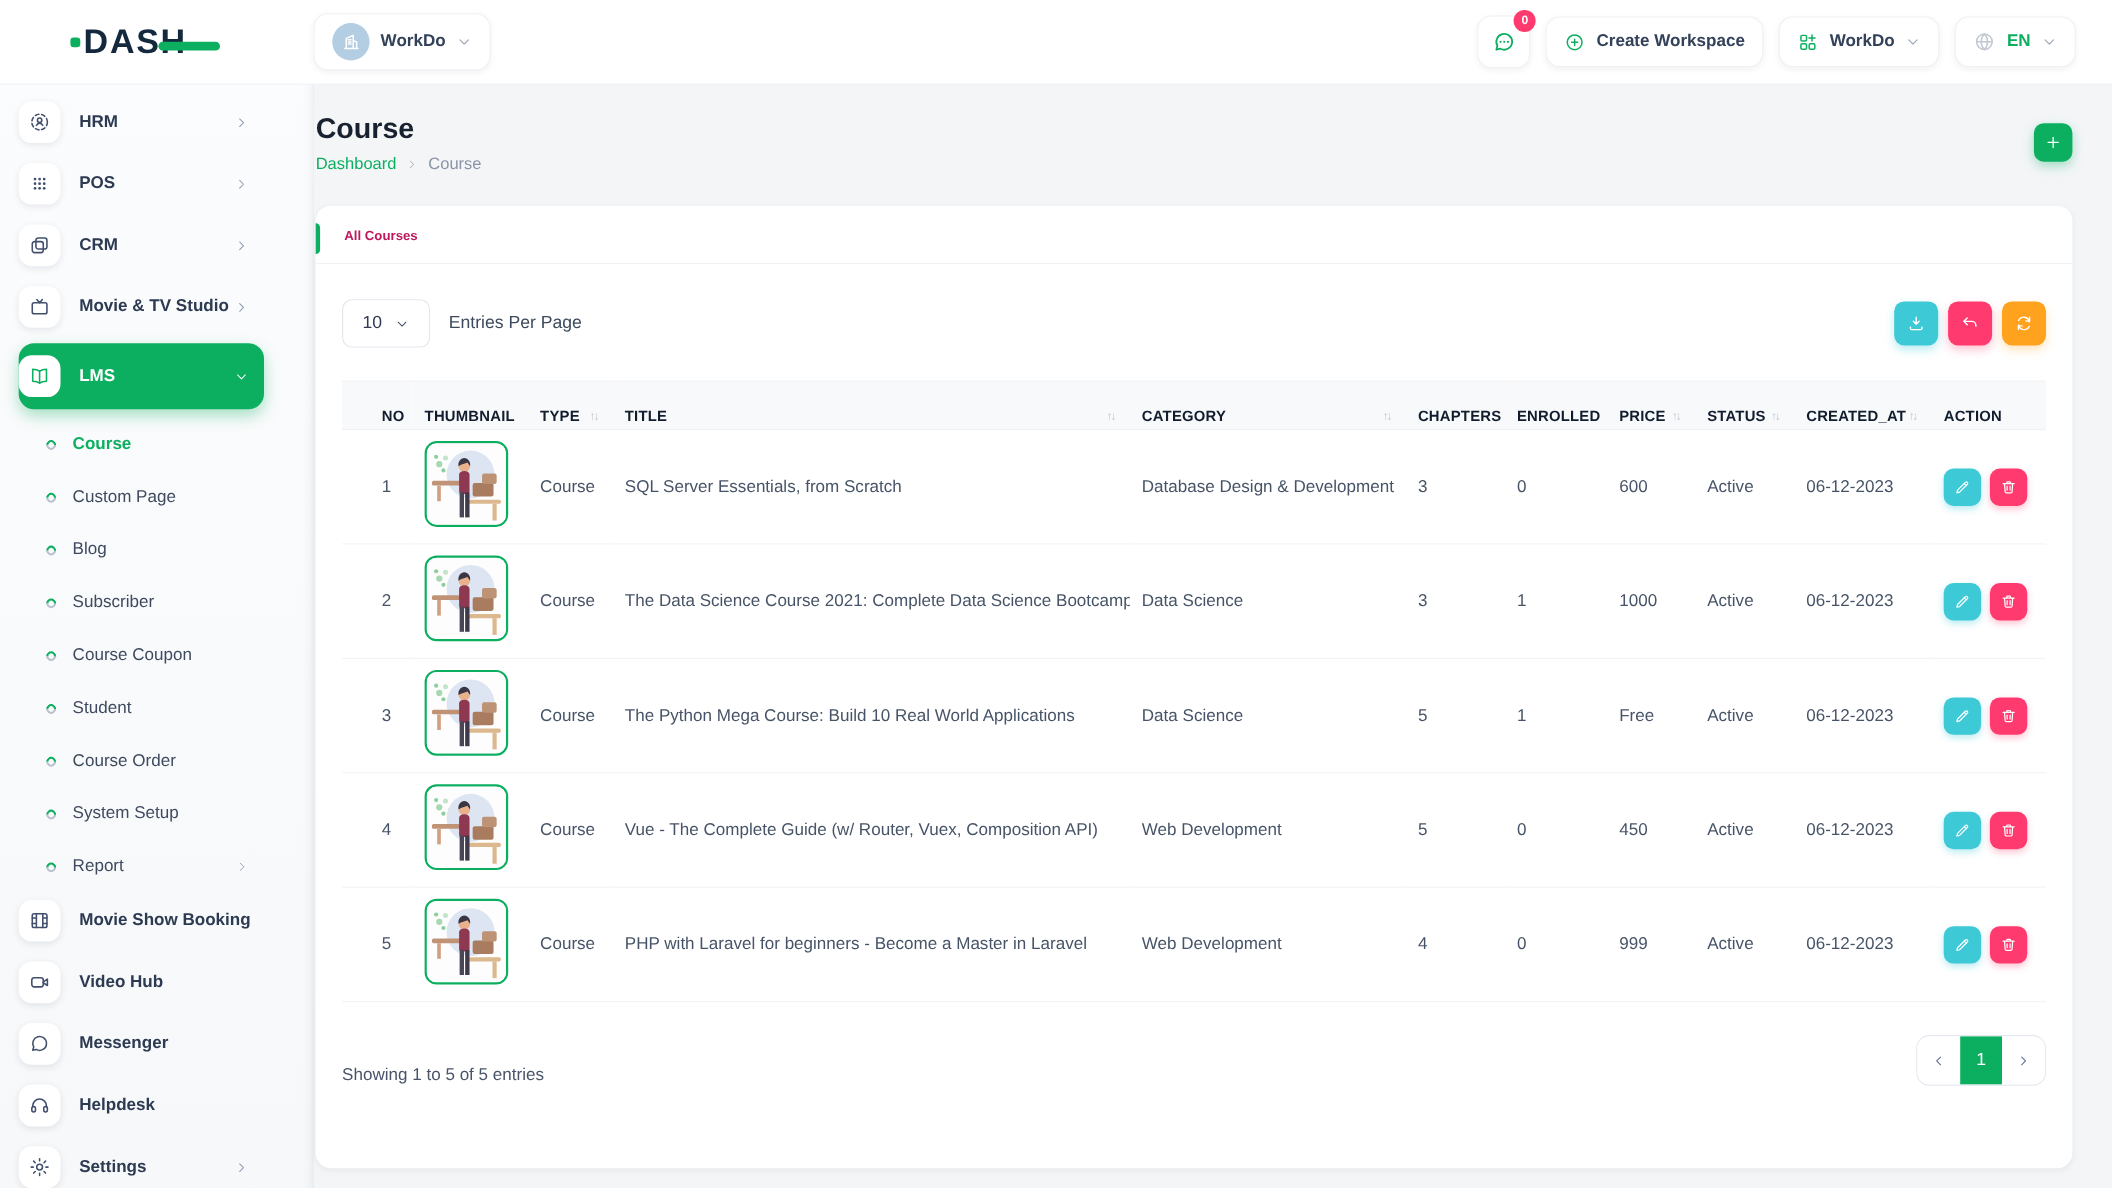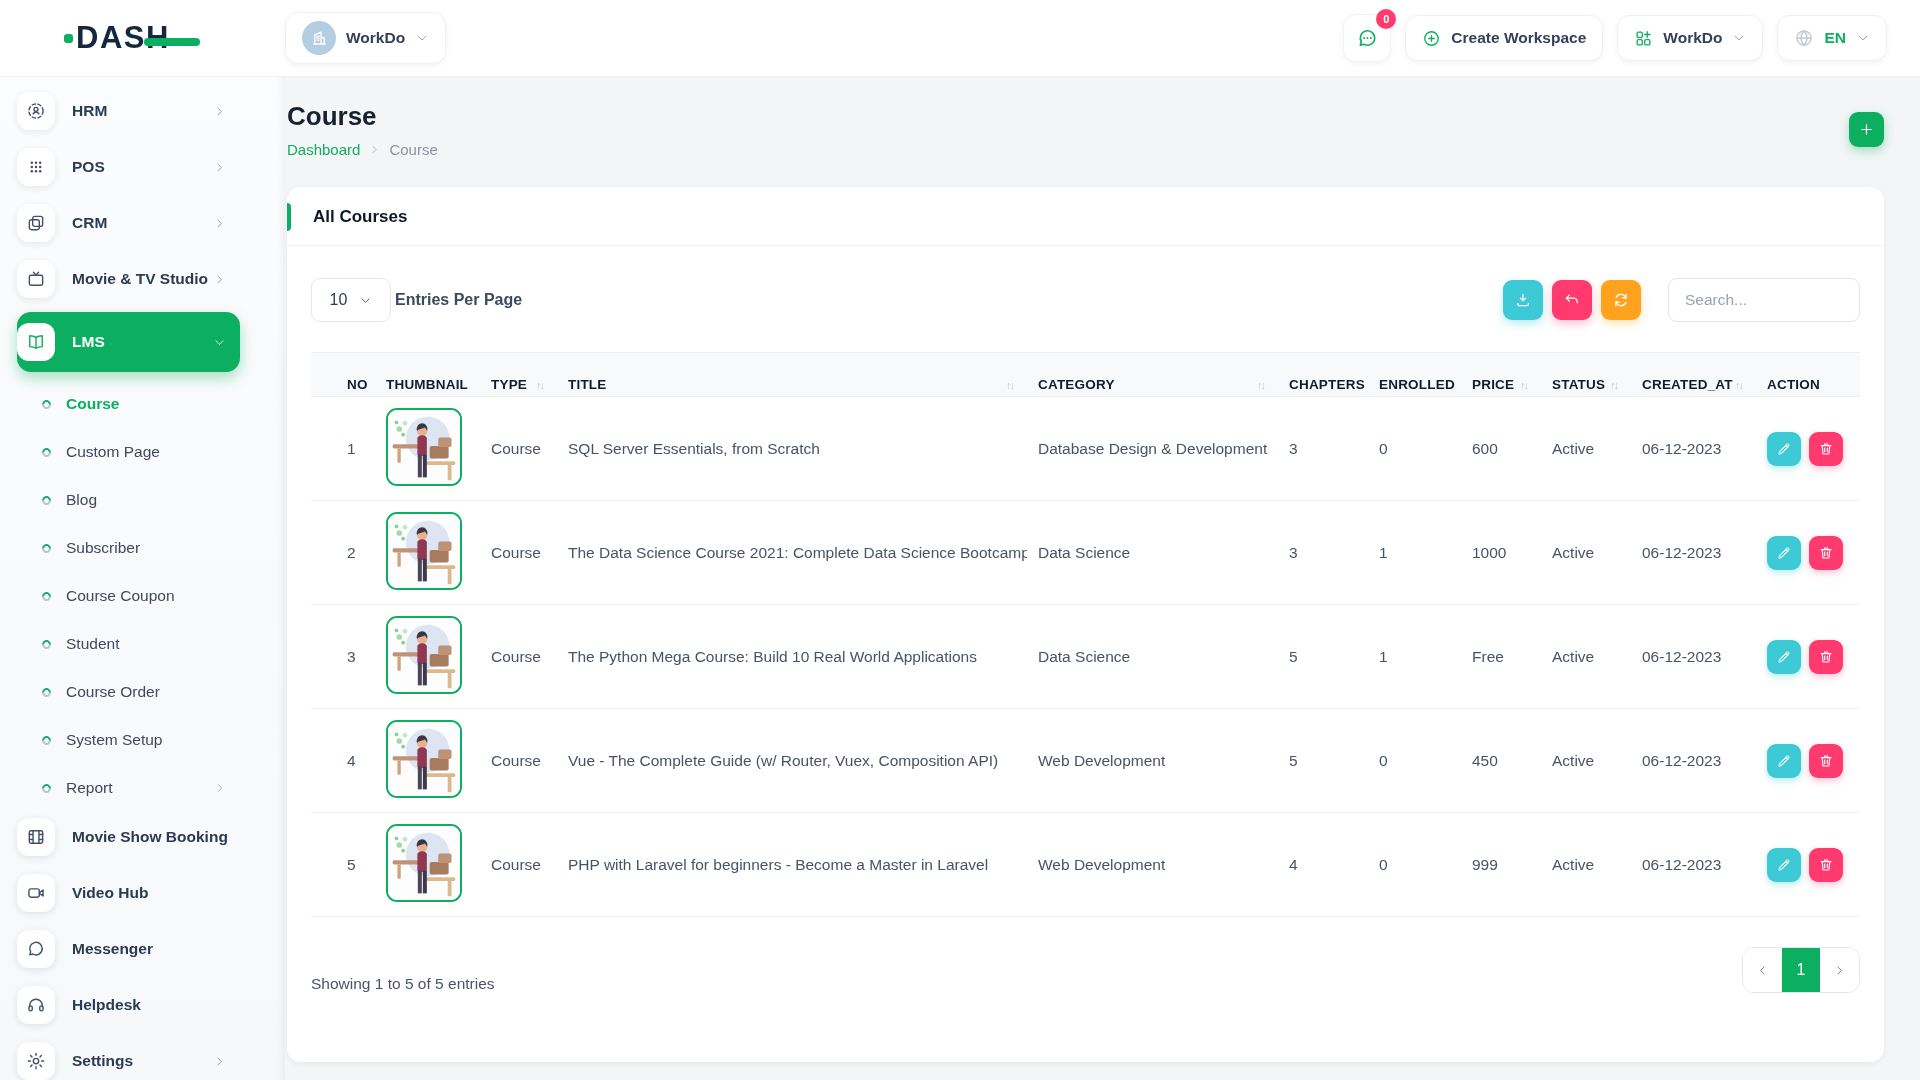--- a/index.html
+++ b/index.html
@@ -71,28 +71,28 @@
   .bc-sep { width:11px; height:11px; color:#9aa3b2; }
   .bc-cur { font-size:15px; color:#8a94a6; }
   .add-btn { margin-left:auto; margin-top:11px; width:35px; height:35px; border-radius:9px; background:#0CAF60;
              color:#fff; display:flex; align-items:center; justify-content:center; box-shadow:0 4px 10px rgba(12,175,96,.35); }
   .add-btn .ic { width:17px; height:17px; }
 
   .card { margin-top:29px; background:#fff; border-radius:14px; min-height:875px;
           box-shadow:0 2px 6px rgba(16,24,40,.05); position:relative; }
   .card-header { position:relative; padding:20px 26px 18px 26px; border-bottom:1px solid #f0f2f4; }
   .accent-bar { position:absolute; left:0; top:16px; width:4px; height:28px; background:#0CAF60; border-radius:0 4px 4px 0; }
-  .card-title { font-size:17px; font-weight:700; color:#0f172a; }
+  .card-title { font-size:12px; font-weight:700; color:#be185d; }
   .card-body { padding:0 24px 24px 24px; }
 
   .toolbar { display:flex; align-items:center; margin-top:32px; }
   .select { width:80px; height:44px; border:1px solid #e3e7ed; border-radius:9px; background:#fff;
             display:flex; align-items:center; justify-content:center; gap:12px; font-size:16px; color:#2f3b52; }
   .select .chev { width:13px; height:13px; }
-  .entries-label { margin-left:4px; font-size:16px; color:#3d4a5c;font-weight:bold; }
+  .entries-label { margin-left:17px; font-size:16px; color:#3d4a5c; }
   .toolbar-right { margin-left:auto; display:flex; align-items:center; }
   .sq-btn { width:40px; height:40px; border-radius:9px; margin-left:9px; color:#fff;
             display:flex; align-items:center; justify-content:center; }
   .sq-btn .ic { width:18px; height:18px; }
   .teal { background:#3EC9D6; box-shadow:0 4px 9px rgba(62,201,214,.35); }
   .pink { background:#FF3A6E; box-shadow:0 4px 9px rgba(255,58,110,.3); }
   .orange { background:#FFA21D; box-shadow:0 4px 9px rgba(255,162,29,.3); }
   .search { margin-left:27px; width:192px; height:44px; border:1px solid #e3e7ed; border-radius:9px;
             padding:0 16px; font-size:15.5px; color:#344054; outline:none; background:#fff; }
   .search::placeholder { color:#98a2b3; }
@@ -440,21 +440,20 @@
               </span>
             </button>
           <button class="sq-btn orange">
               <span class="ic">
                 <svg viewBox="0 0 24 24" fill="none" stroke="currentColor" stroke-width="1.7" stroke-linecap="round" stroke-linejoin="round">
                   <path d="M18.5 10a6.8 6.8 0 0 0-12.9-1.5M5.5 14a6.8 6.8 0 0 0 12.9 1.5"></path>
                   <path d="M18.8 4.5V9h-4.5M5.2 19.5V15h4.5"></path>
                 </svg>
               </span>
             </button>
-          <input class="search" type="text" placeholder="Search..." style="">
         </div>
       </div>
 
       <table class="table">
         <colgroup>
           <col style="width:64px">
             <col style="width:105px">
             <col style="width:77px">
             <col style="width:470px">
           <col style="width:251px">

